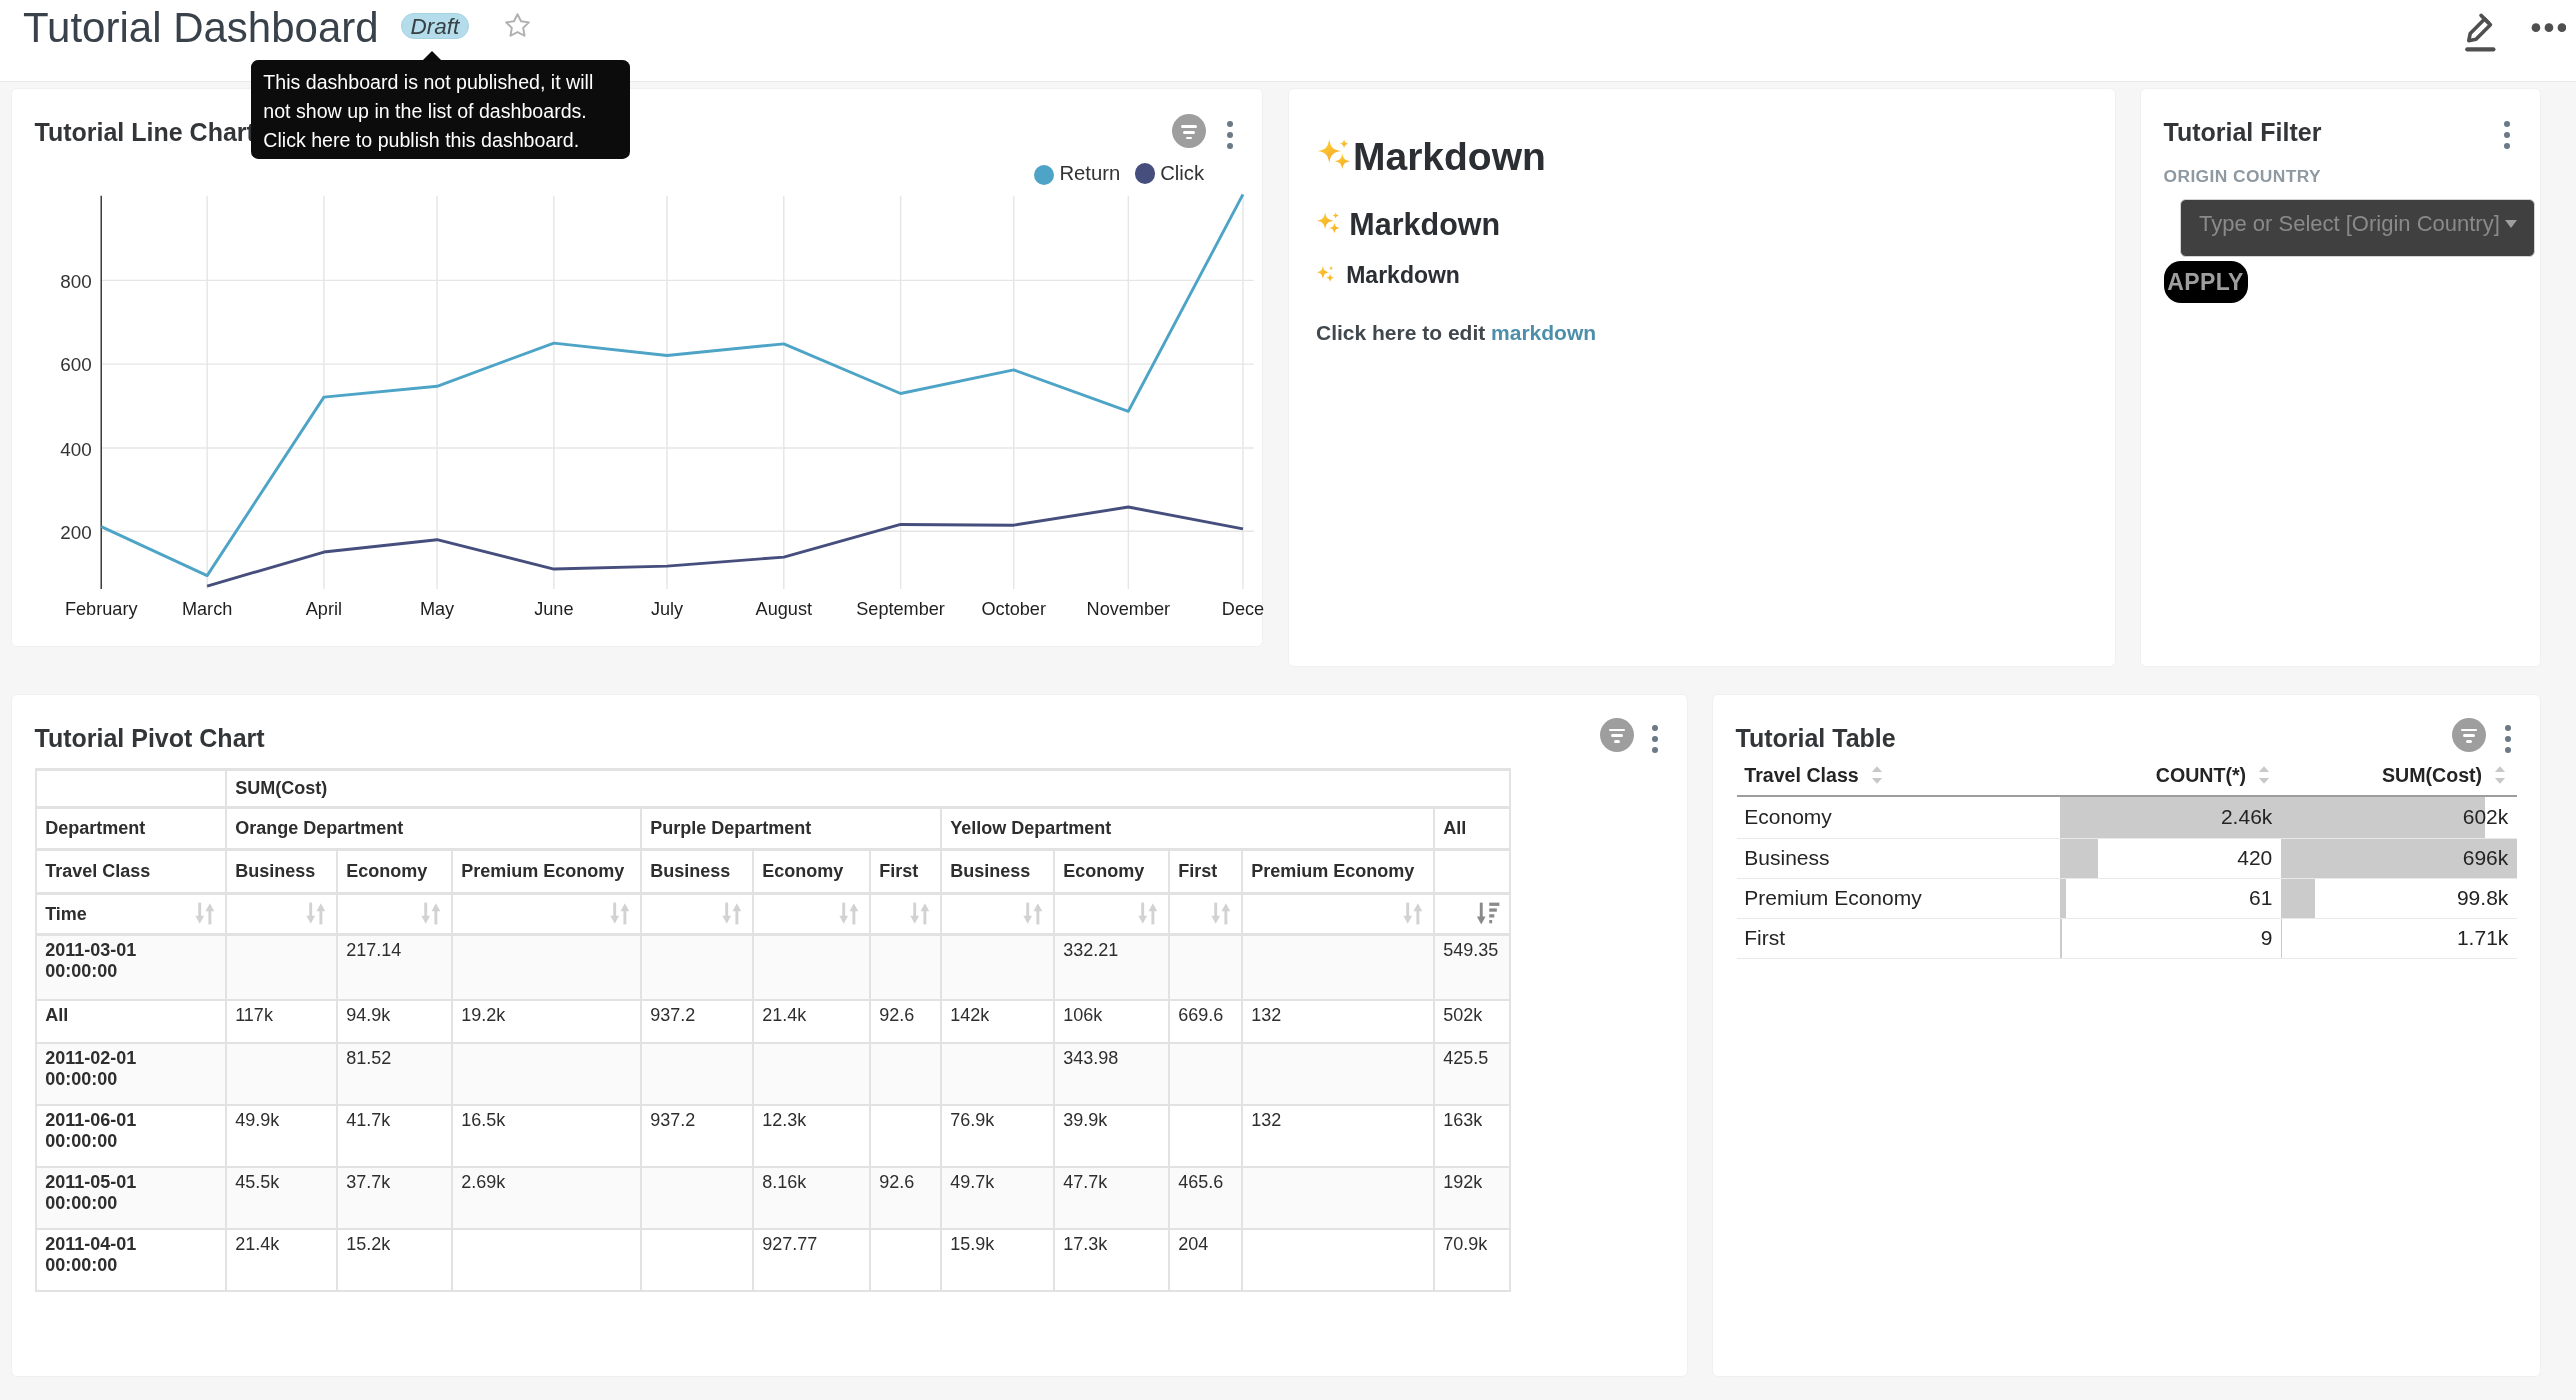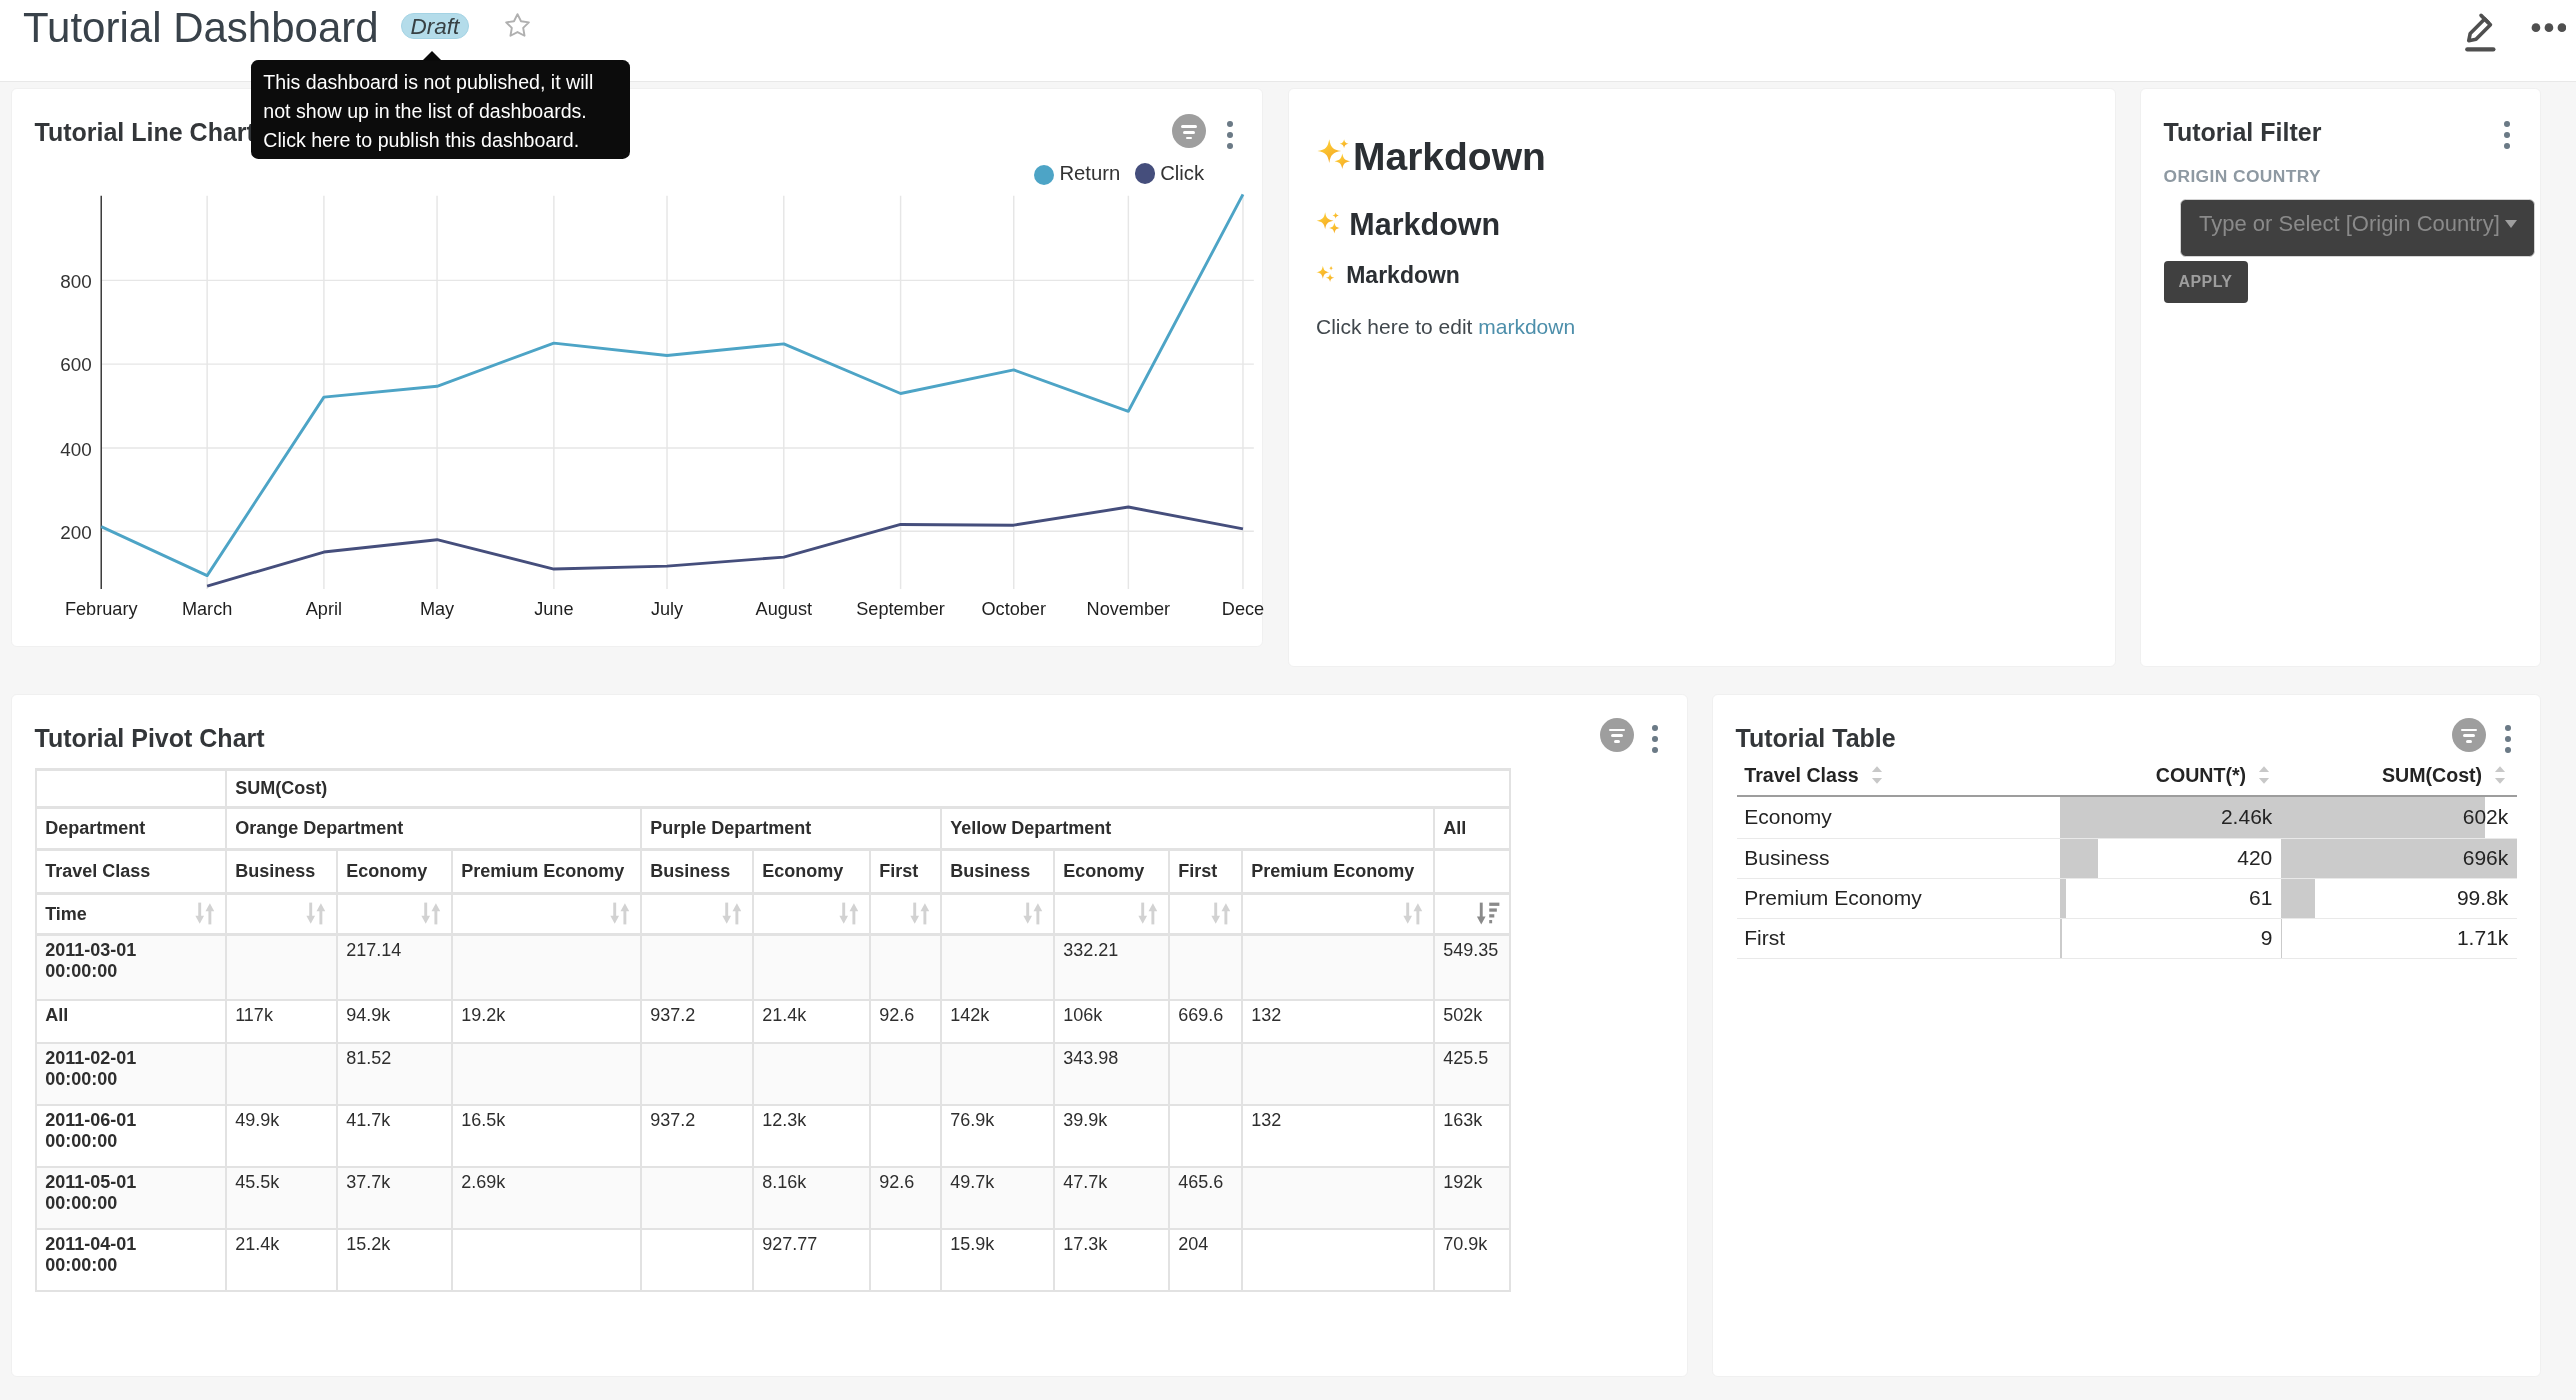--- a/index.html
+++ b/index.html
@@ -170,36 +170,36 @@
     <span style="font-size:30.5px; font-weight:700; color:#2b2f33; margin-left:7.3px;">Markdown</span>
   </div>
   <div style="position:absolute; left:26px; top:173px; display:flex; align-items:center;">
     <svg width="21" height="23" viewBox="0 0 64 64">
       <path d="M24 2 C26.5 16 30 19.5 44 22 C30 24.5 26.5 28 24 42 C21.5 28 18 24.5 4 22 C18 19.5 21.5 16 24 2 Z" fill="url(#gsp)"></path>
       <path d="M46 26 C47.8 35 50 37.2 59 39 C50 40.8 47.8 43 46 52 C44.2 43 42 40.8 33 39 C42 37.2 44.2 35 46 26 Z" fill="url(#gsp)"></path>
       <path d="M49 2 C50 7 51.5 8.5 56.5 9.5 C51.5 10.5 50 12 49 17 C48 12 46.5 10.5 41.5 9.5 C46.5 8.5 48 7 49 2 Z" fill="url(#gsp)"></path>
     </svg>
     <span style="font-size:23px; font-weight:700; color:#2b2f33; margin-left:10.2px;">Markdown</span>
   </div>
-  <div style="position:absolute; left:27px; top:226px; font-size:21px; color:#41484d;">Click here to edit <span style="color:#4d8fab;">markdown</span></div>
+  <div style="position:absolute; left:27px; top:232px; font-size:21px; color:#41484d;font-weight:bold;">Click here to edit <span style="color:#4d8fab;">markdown</span></div>
 </div>
 
 <div class="card" id="cardFilter" style="left:2140px; top:88px; width:401px; height:579px;">
   <div class="ctitle">Tutorial Filter</div>
   <div class="kebab" style="left:363px; top:32px;">
       <i></i>
       <i></i>
       <i></i>
     </div>
   <div style="position:absolute; left:22.5px; top:77px; font-size:17.4px; font-weight:700; color:#8e99a2; letter-spacing:0.4px;">ORIGIN COUNTRY</div>
   <div style="position:absolute; left:39px; top:110px; width:355px; height:58px; border:1.5px solid #d4d4d4; border-radius:5.8px; background:#404040;">
     <span style="position:absolute; left:18px; top:11px; font-size:22px; color:#8a8a8a; white-space:nowrap;">Type or Select [Origin Country]</span>
     <span style="position:absolute; right:17.4px; top:19.6px; width:0; height:0; border-left:6.5px solid transparent; border-right:6.5px solid transparent; border-top:8px solid #9e9e9e;"></span>
   </div>
-  <div style="position:absolute; left:22.5px; top:172px; width:84px; height:42px; background:#404040; border-radius:4px; display:flex; align-items:center; justify-content:center; font-size:16px; font-weight:700; color:#9e9e9e; letter-spacing:0.4px;">APPLY</div>
+  <div style="position:absolute; left:22.5px; top:172px; width:84px; height:42px; background:#000000; border-radius:17px; display:flex; align-items:center; justify-content:center; font-size:23px; font-weight:700; color:#9e9e9e; letter-spacing:0.4px;">APPLY</div>
 </div>
 
 <div class="card" id="cardPivot" style="left:11px; top:694px; width:1677px; height:683px;">
   <div class="ctitle">Tutorial Pivot Chart</div>
   <div class="funnelbtn" style="left:1588px; top:22.5px;">
       <i></i>
       <i></i>
       <i></i>
     </div>
   <div class="kebab" style="left:1640px; top:30px;">

